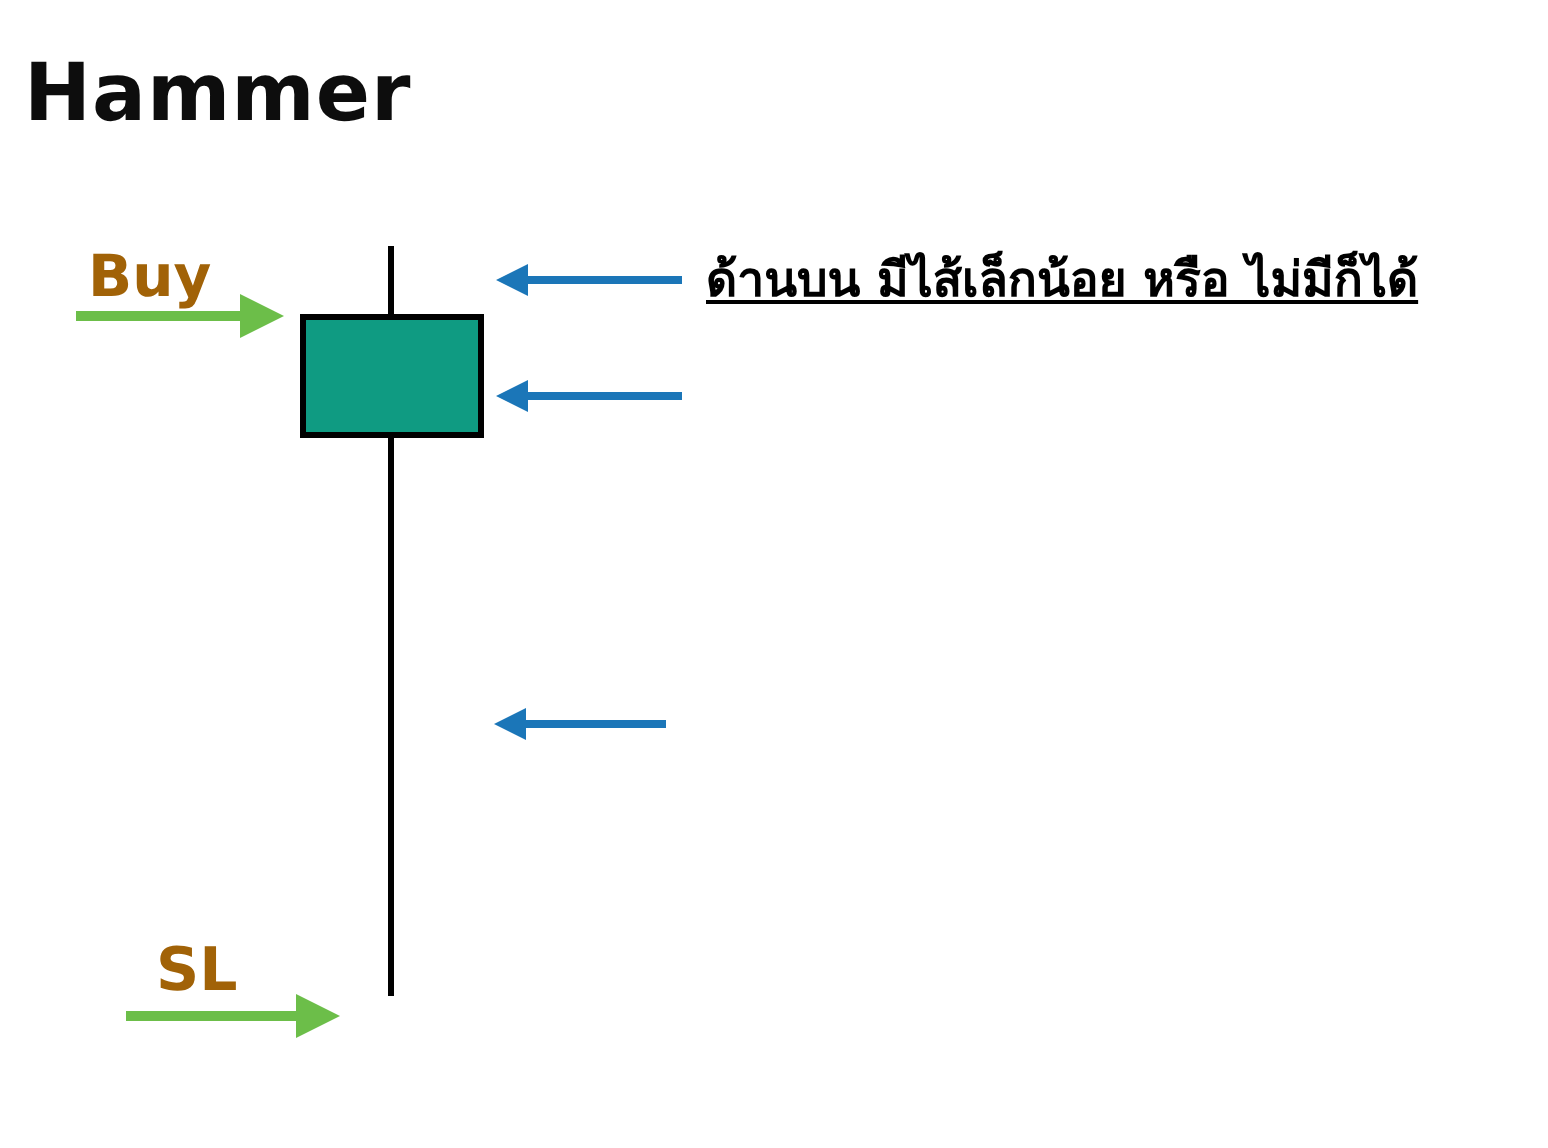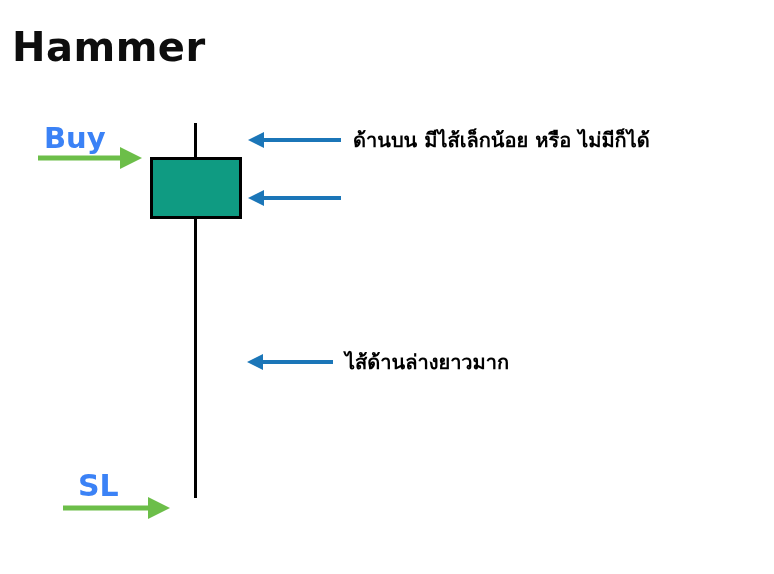--- a/index.html
+++ b/index.html
@@ -21,40 +21,41 @@
     top: 24px;
     font-size: 40px;
     font-weight: 600;
     color: #0d0d0d;
     letter-spacing: 0.5px;
     text-align: center;
   }
   .trade-label {
     position: absolute;
     font-weight: 700;
-    color: #3b82f6;
+    color: #a16207;
   }
   .buy-label {
     left: 44px;
     top: 121px;
     font-size: 29px;
   }
   .sl-label {
     left: 78px;
     top: 468px;
     font-size: 30px;
     text-align: right;
   }
   .annotation {
     position: absolute;
-    font-size: 20px;
+    font-size: 24px;
     font-weight: 700;
     color: #000000;
     line-height: 44px;
     white-space: nowrap;
+    text-decoration: underline;
   }
   .annotation-upper { left: 353px; top: 118px; }
   .annotation-body  { left: 354px; top: 176px; }
   .annotation-lower { left: 345px; top: 340px; }
   .diagram-svg {
     position: absolute;
     left: 0;
     top: 0;
   }
 </style>
@@ -99,15 +100,14 @@
 
     <g>
       <line x1="333" y1="362" x2="260" y2="362" stroke-width="4" stroke="#1B76B8"></line>
       <polygon points="247,362 263,354 263,370" fill="#1B76B8"></polygon>
     </g>
   </svg>
 
   <div class="annotation annotation-upper">ด้านบน มีไส้เล็กน้อย หรือ ไม่มีก็ได้</div>
 
 
-  <div class="annotation annotation-lower">ไส้ด้านล่างยาวมาก</div>
 
 </div>
 
 </body></html>

